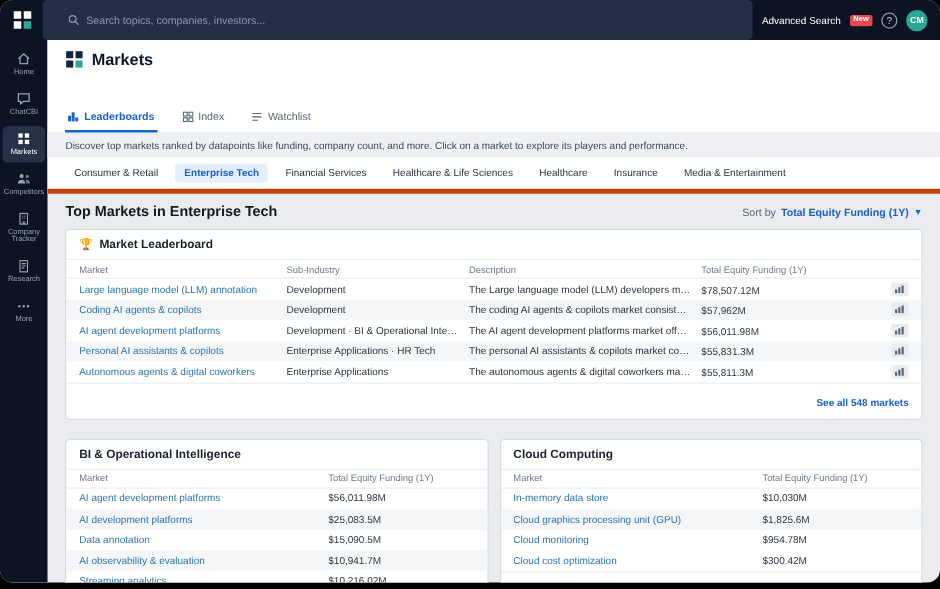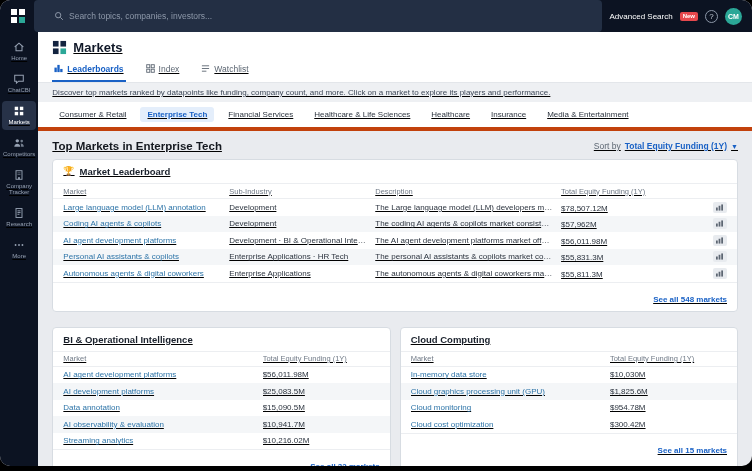--- a/index.html
+++ b/index.html
@@ -21,38 +21,38 @@
   .topbar-right { margin-left: auto; display: flex; align-items: center; gap: 7px; }
   .adv { color: #fff; font-size: 8px; cursor: pointer; }
   .new-badge { background: #e5484d; color: #fff; font-size: 6px; font-weight: bold;
     padding: 1.5px 3px; border-radius: 2px; }
   .help { width: 13px; height: 13px; border: 1px solid #8d98a9; border-radius: 50%;
     color: #c6cdd8; font-size: 8px; display: flex; align-items: center; justify-content: center; }
   .avatar { width: 17px; height: 17px; border-radius: 50%; background: #2ba797; color: #fff;
     font-size: 7px; font-weight: bold; display: flex; align-items: center; justify-content: center; }
 
   
-  .shell { flex: 1; display: flex; min-height: 0; text-decoration: underline; }
+  .shell { flex: 1; display: flex; min-height: 0; }
   .sidebar { flex: 0 0 36px; background: #0c1322; display: flex; flex-direction: column;
     padding-top: 5px; gap: 3px; }
   .side-item { display: flex; flex-direction: column; align-items: center; gap: 2px;
     padding: 4px 1px; margin: 0 2px; border-radius: 4px; color: #96a1b2; cursor: pointer; }
   .side-item.active { background: #273248; color: #fff; }
   .side-item svg { width: 12px; height: 12px; }
   .slabel { font-size: 6px; text-align: center; line-height: 1.15; }
 
   .main { flex: 1; min-width: 0; display: flex; flex-direction: column; }
 
   
   .page-head { background: #fff; }
   .title-row { display: flex; align-items: center; gap: 6px; padding: 8px 14px 5px; }
   .title-row h1 { font-size: 13px; color: #101828; }
   .tabs { display: flex; gap: 18px; padding: 0 14px; border-bottom: 1px solid #e3e6ea; }
-  .tab { display: flex; align-items: flex-start; gap: 4px; font-size: 8.5px; color: #5c6672;
-    padding: 4px 2px 6px; border-bottom: 2px solid transparent; cursor: pointer; }
+  .tab { display: flex; align-items: flex-end; gap: 4px; font-size: 8.5px; color: #5c6672;
+    padding: 4px 2px 6px; border-bottom: 2px solid transparent; cursor: pointer; margin-top: 24px; }
   .tab.active { color: #1961c5; border-bottom-color: #1961c5; font-weight: bold; }
   .desc { background: #eef0f3; font-size: 8px; color: #3e4858; padding: 5px 14px; }
 
   .cats { background: #fff; display: flex; gap: 7px; padding: 5px 14px;
     border-bottom: 4px solid #c2410c; align-items: center; }
   .cat { font-size: 8px; color: #2b333e; padding: 3px 7px; border-radius: 3px;
     white-space: nowrap; cursor: pointer; }
   .cat.active { background: #e4eefb; color: #1961c5; font-weight: bold; }
 
   

